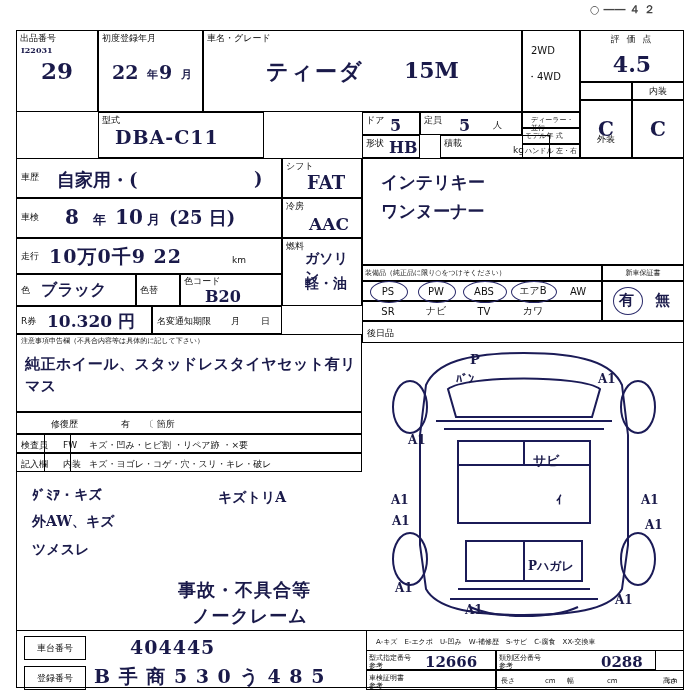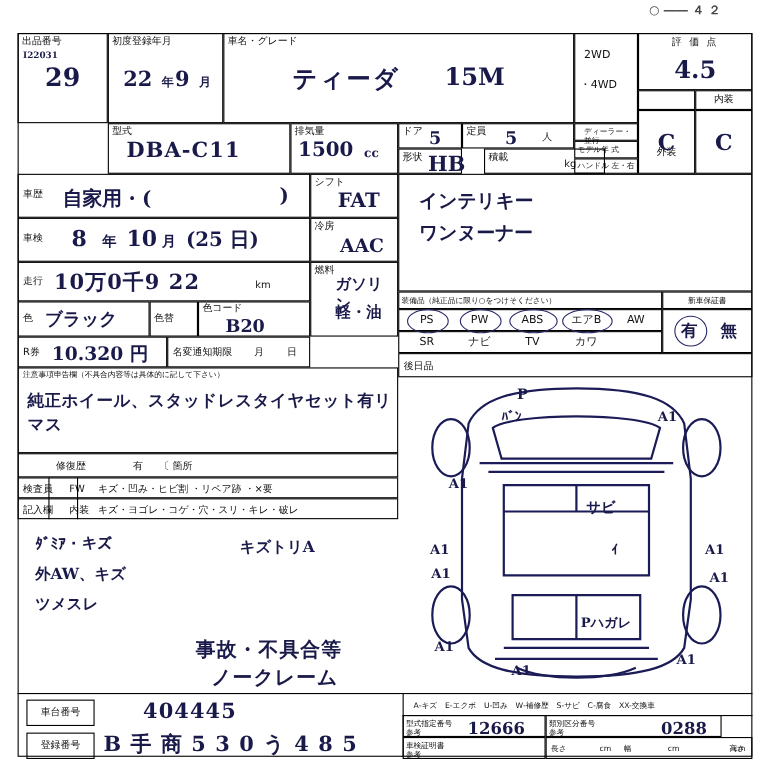--- a/index.html
+++ b/index.html
@@ -71,40 +71,33 @@
   </div>
   <div class="bx b" style="left:632px;top:100px;width:52px;height:58px;">
     <div class="hw ctr" style="height:100%;font-size:20px;">C</div>
   </div>
 
   <div class="bx b" style="left:98px;top:112px;width:166px;height:46px;">
     <div class="lbl" style="padding:2px 0 0 3px;">型式</div>
     <div class="hw" style="font-size:19px;padding:1px 0 0 16px;letter-spacing:1px;">DBA-C11</div>
   </div>
 
-  <div class="bx b" style="left:264px;top:112px;width:98px;height:46px;">
-    <div class="lbl" style="padding:2px 0 0 3px;">排気量</div>
-    <div style="position:relative;">
-      <span class="hw" style="position:absolute;left:6px;top:1px;font-size:18px;">1500</span>
-      <span class="hw" style="position:absolute;left:66px;top:8px;font-size:11px;">cc</span>
-    </div>
-  </div>
 
   <div class="bx b" style="left:362px;top:112px;width:58px;height:23px;">
     <span class="lbl" style="position:absolute;left:3px;top:2px;">ドア</span>
     <span class="hw" style="position:absolute;left:27px;top:3px;font-size:16px;">5</span>
   </div>
   <div class="bx b" style="left:420px;top:112px;width:102px;height:23px;">
     <span class="lbl" style="position:absolute;left:3px;top:2px;">定員</span>
     <span class="hw" style="position:absolute;left:38px;top:3px;font-size:16px;">5</span>
     <span class="lbl" style="position:absolute;left:72px;top:7px;">人</span>
   </div>
   <div class="bx b" style="left:362px;top:135px;width:58px;height:23px;">
     <span class="lbl" style="position:absolute;left:3px;top:2px;">形状</span>
-    <span class="hw" style="position:absolute;left:26px;top:2px;font-size:19px;">HB</span>
+    <span class="hw" style="position:absolute;left:26px;top:2px;font-size:16px;">HB</span>
   </div>
   <div class="bx b" style="left:440px;top:135px;width:110px;height:23px;">
     <span class="lbl" style="position:absolute;left:3px;top:2px;">積載</span>
     <span class="lbl" style="position:absolute;left:72px;top:9px;">kg</span>
   </div>
 
   <div class="bx b" style="left:522px;top:112px;width:58px;height:16px;">
     <div class="tiny" style="padding:3px 0 0 8px;">ディーラー・並行</div>
   </div>
   <div class="bx b" style="left:522px;top:128px;width:58px;height:16px;">

